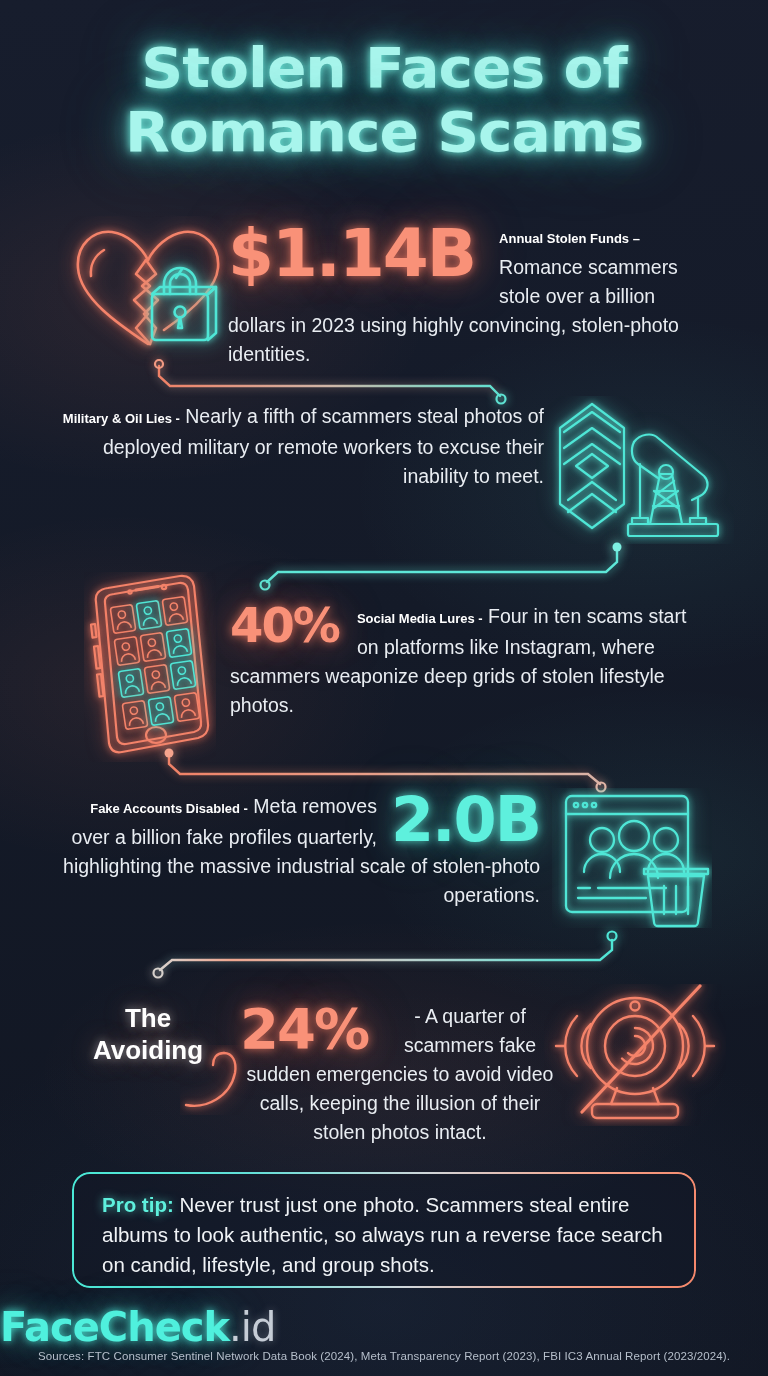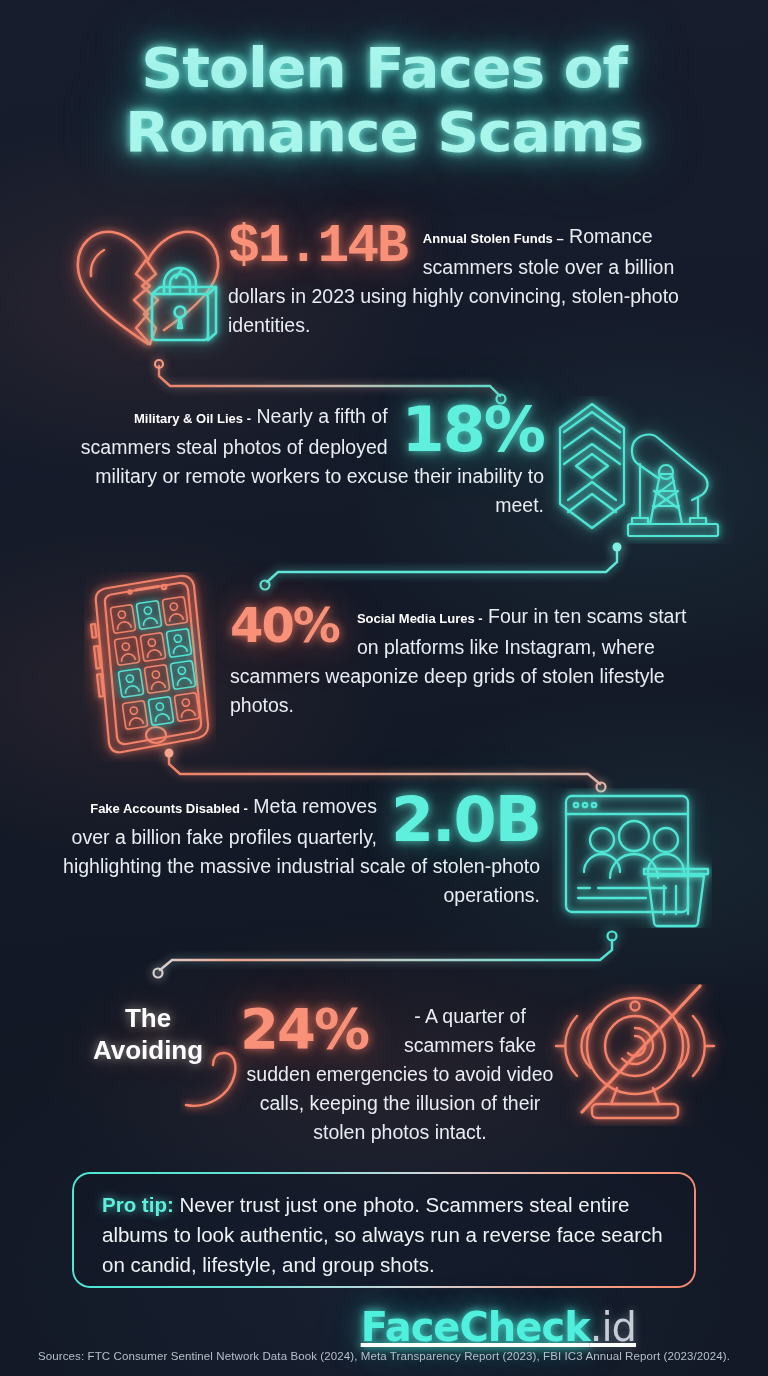--- a/index.html
+++ b/index.html
@@ -37,21 +37,21 @@
     letter-spacing:-2px; line-height:.9;
   }
   .coral  { color:#f99178; text-shadow:0 0 10px rgba(249,125,100,.75), 0 0 30px rgba(249,110,85,.45), 0 0 60px rgba(240,100,80,.25); }
   .cyan   { color:#5ef0dd; text-shadow:0 0 10px rgba(94,240,221,.8), 0 0 30px rgba(80,225,210,.5), 0 0 60px rgba(70,210,200,.25); }
   .lead { font-weight:bold; color:#ffffff; }
   .body-txt { font-size:19.5px; line-height:29px; color:#e9edf2; font-weight:normal; }
   .body-txt .lead { font-size:13px; }
 
   
   #b1 { left:228px; top:222px; width:476px; text-align:left; }
-  #b1 .num { float:left; font-size:53px; margin:2px 16px 0 0;font-family:Liberation Mono, monospace; }
+  #b1 .num { float:left; font-size:66px; margin:2px 24px 0 0; }
   #b2 { left:60px; top:402px; width:484px; text-align:right; }
   #b2 .num { float:right; font-size:62px; margin:0 0 0 14px; }
   #b3 { left:230px; top:602px; width:480px; text-align:left; }
   #b3 .num { float:left; font-size:48px; margin:2px 18px 0 0; }
   #b4 { left:62px; top:792px; width:478px; text-align:right; }
   #b4 .num { float:right; font-size:62px; margin:0 0 0 14px; }
   #b5 { left:240px; top:1002px; width:320px; text-align:center; }
   #b5 .num { float:left; font-size:56px; margin:2px 12px 0 0; }
 
   .camera-label {
@@ -81,22 +81,22 @@
     -webkit-mask:linear-gradient(#000 0 0) content-box, linear-gradient(#000 0 0);
     -webkit-mask-composite:xor; mask-composite:exclude;
     filter:drop-shadow(0 0 6px rgba(110,230,215,.5));
     pointer-events:none;
   }
   #protip .t { position:relative; font-size:20.5px; line-height:30px; color:#f0f3f6; }
   #protip .k { color:#5ef0dd; font-weight:bold; text-shadow:0 0 10px rgba(94,240,221,.7); }
 
   
   #logo {
-    position:absolute; left:0; top:1304px; width:636px; text-align:right;
-    font-family:"DejaVu Sans", sans-serif; font-weight:bold; font-size:40px; letter-spacing:-1px;text-decoration:underline;
+    position:absolute; left:0; top:1304px; width:636px; text-align:left;
+    font-family:"DejaVu Sans", sans-serif; font-weight:bold; font-size:40px; letter-spacing:-1px;
   }
   #logo .fc { color:#4ff0dd; text-shadow:0 0 9px rgba(79,240,221,.9), 0 0 26px rgba(70,225,210,.55), 0 0 52px rgba(60,200,195,.3); }
   #logo .id { color:#c6cdd6; font-weight:normal; text-shadow:0 0 8px rgba(200,210,220,.4); }
   #sources {
     position:absolute; left:0; top:1350px; width:768px; text-align:center;
     font-size:11.5px; color:#b6bfcb; letter-spacing:.1px;
   }
 </style>
 </head>
 <body>
@@ -169,21 +169,20 @@
       <path d="M100 46 C106 38 118 36 124 42 L170 80 C176 86 174 96 166 100 L158 104"></path>
       <path d="M100 46 C96 54 98 64 104 68 L124 82"></path>
       <circle cx="132" cy="76" r="7"></circle>
       <path d="M106 68 V122 M106 122 h-8 v6 h16 v-6 h-8"></path>
       <path d="M164 102 V122 M164 122 h-8 v6 h16 v-6 h-8"></path>
     </g>
   </svg>
 </div>
 
 <div class="block" id="b2">
-  <span class="bigstat cyan num">18%</span>
   <span class="body-txt"><span class="lead">Military &amp; Oil Lies -</span><span> Nearly a fifth of scammers steal photos of deployed military or remote workers to excuse their inability to meet.</span></span>
 </div>
 
 <div class="conn" style="left:258px; top:538px;">
   <svg width="372" height="52">
     <g fill="none" stroke="#5ee8d8" stroke-width="2.4" stroke-linecap="round" style="filter:drop-shadow(0 0 5px rgba(94,232,216,.85))">
       <path d="M9 44 L20 34 H348 L359 24 V12"></path>
     </g>
     <circle cx="7" cy="47" r="4.5" fill="none" stroke="#5ee8d8" stroke-width="2.2" style="filter:drop-shadow(0 0 5px rgba(94,232,216,.9))"></circle>
     <circle cx="359" cy="9" r="4.5" fill="#7ef0e2" style="filter:drop-shadow(0 0 6px rgba(126,240,226,.95))"></circle>

